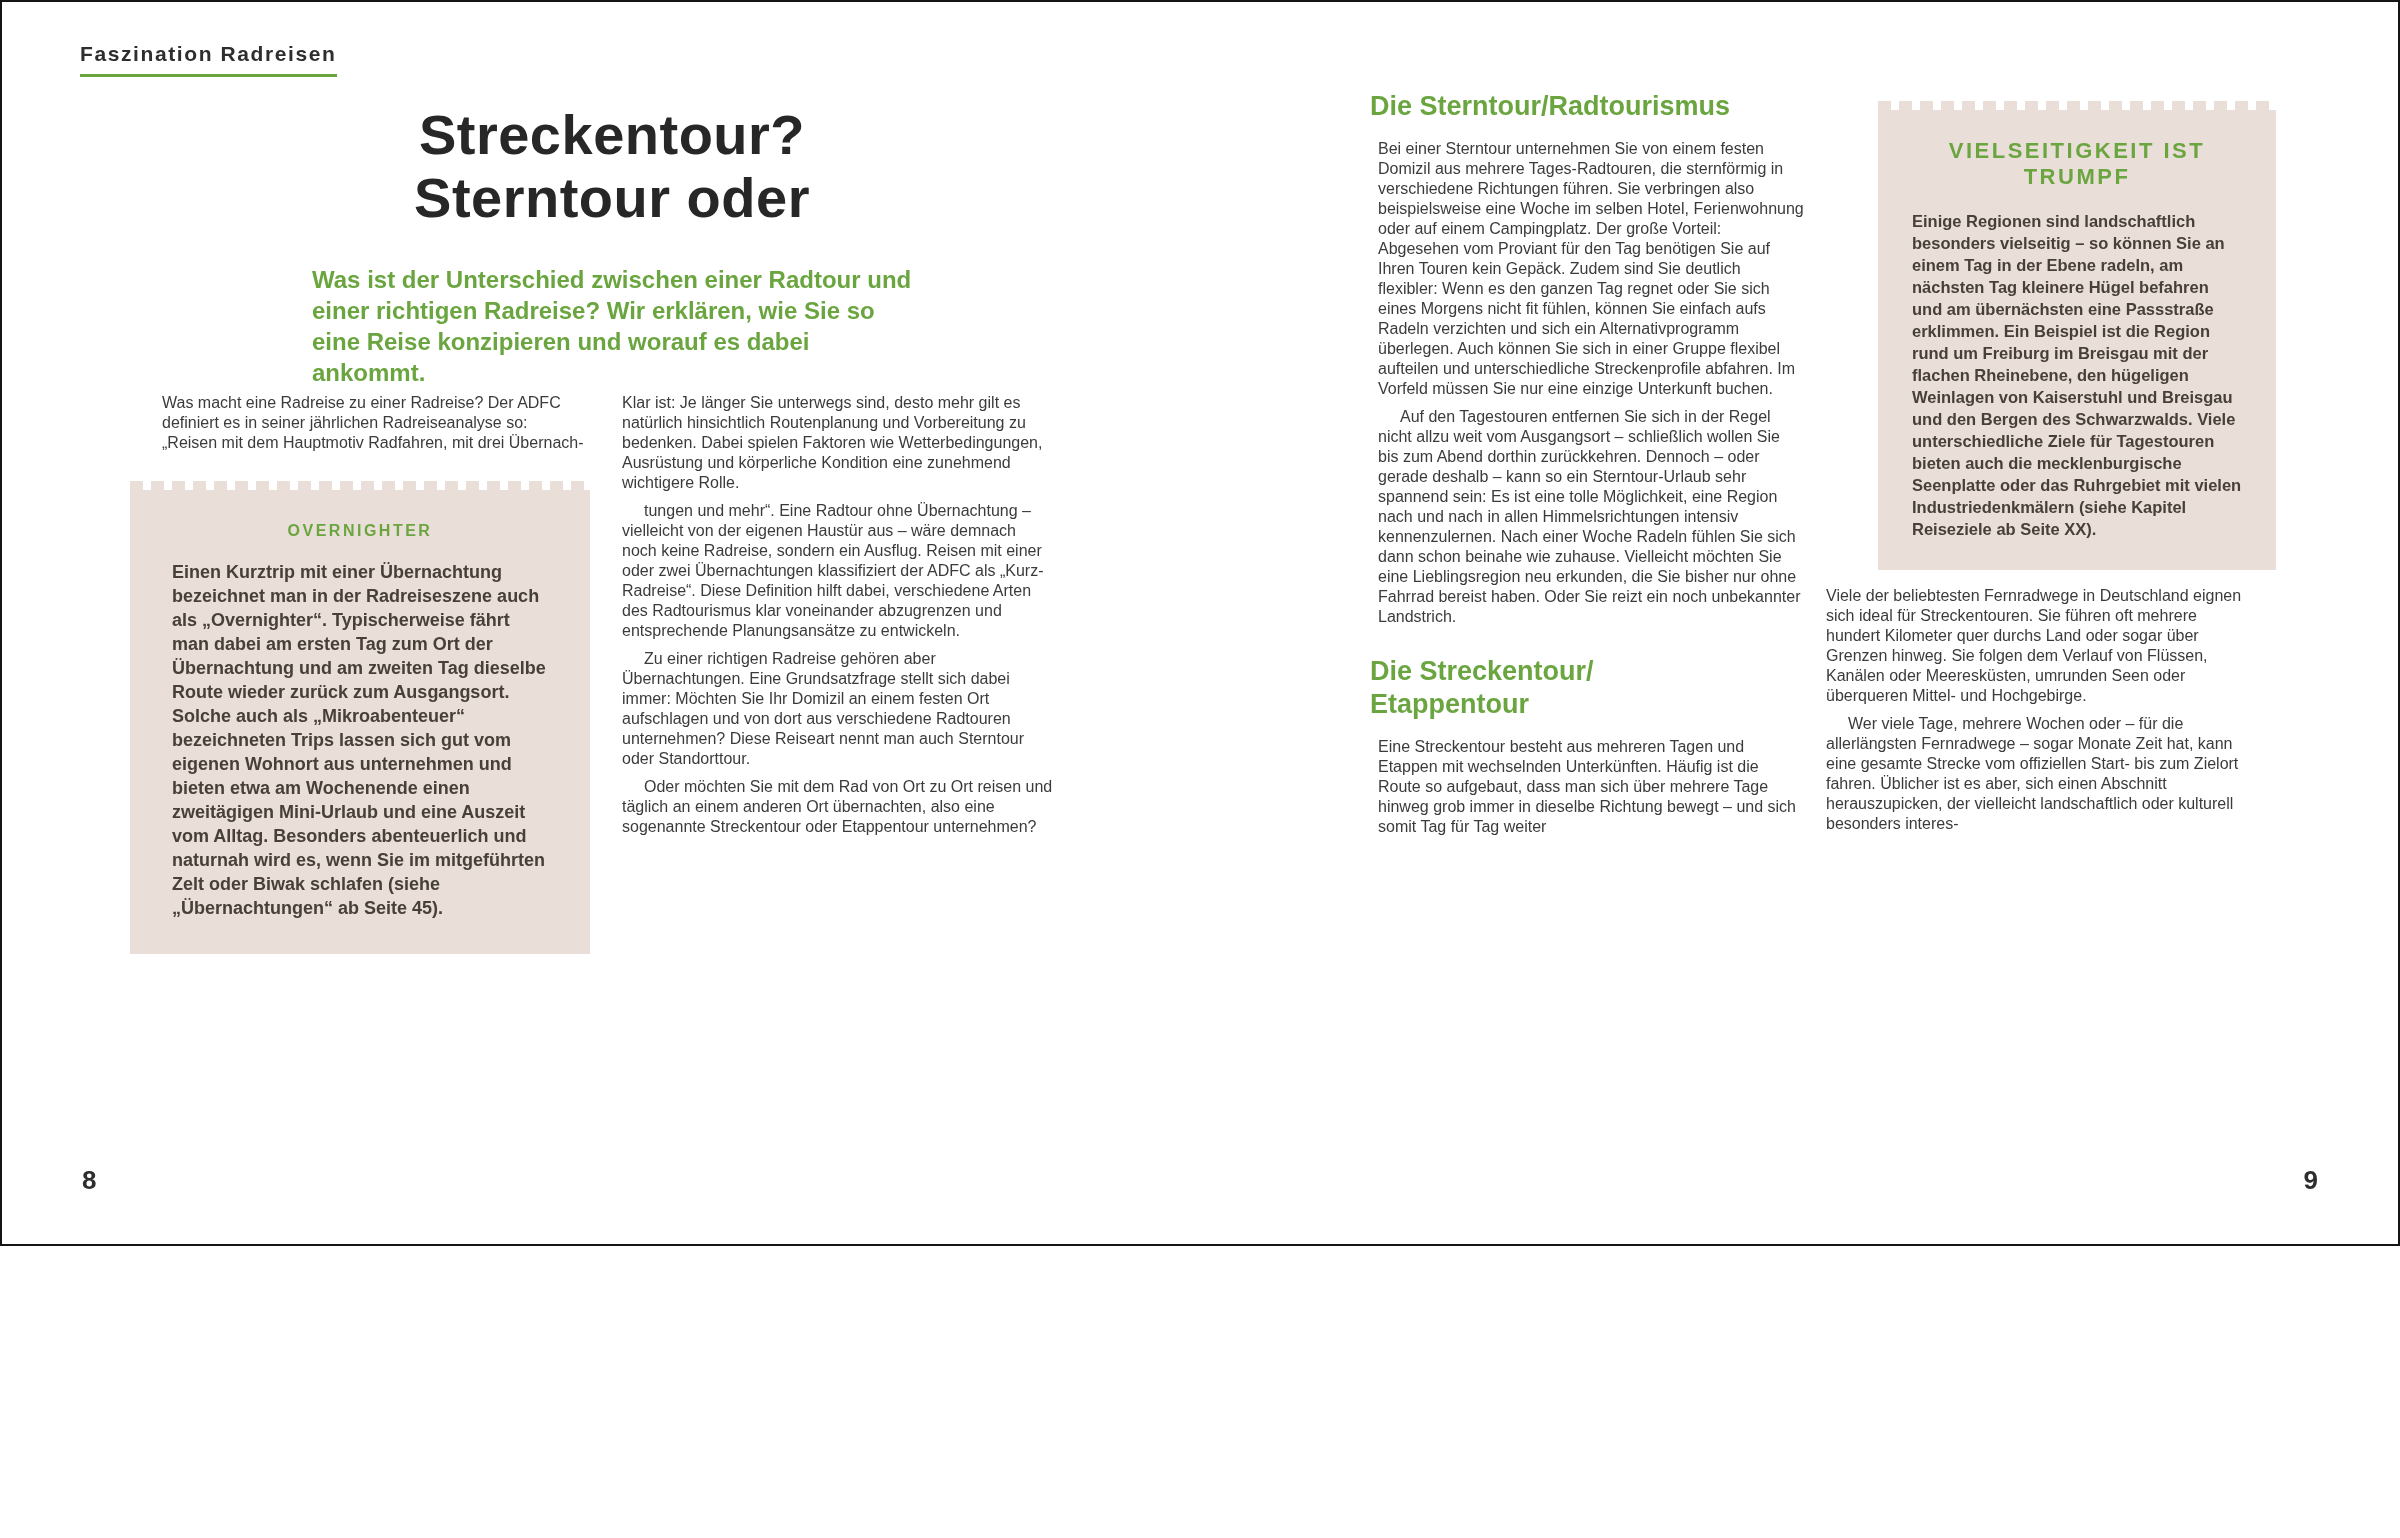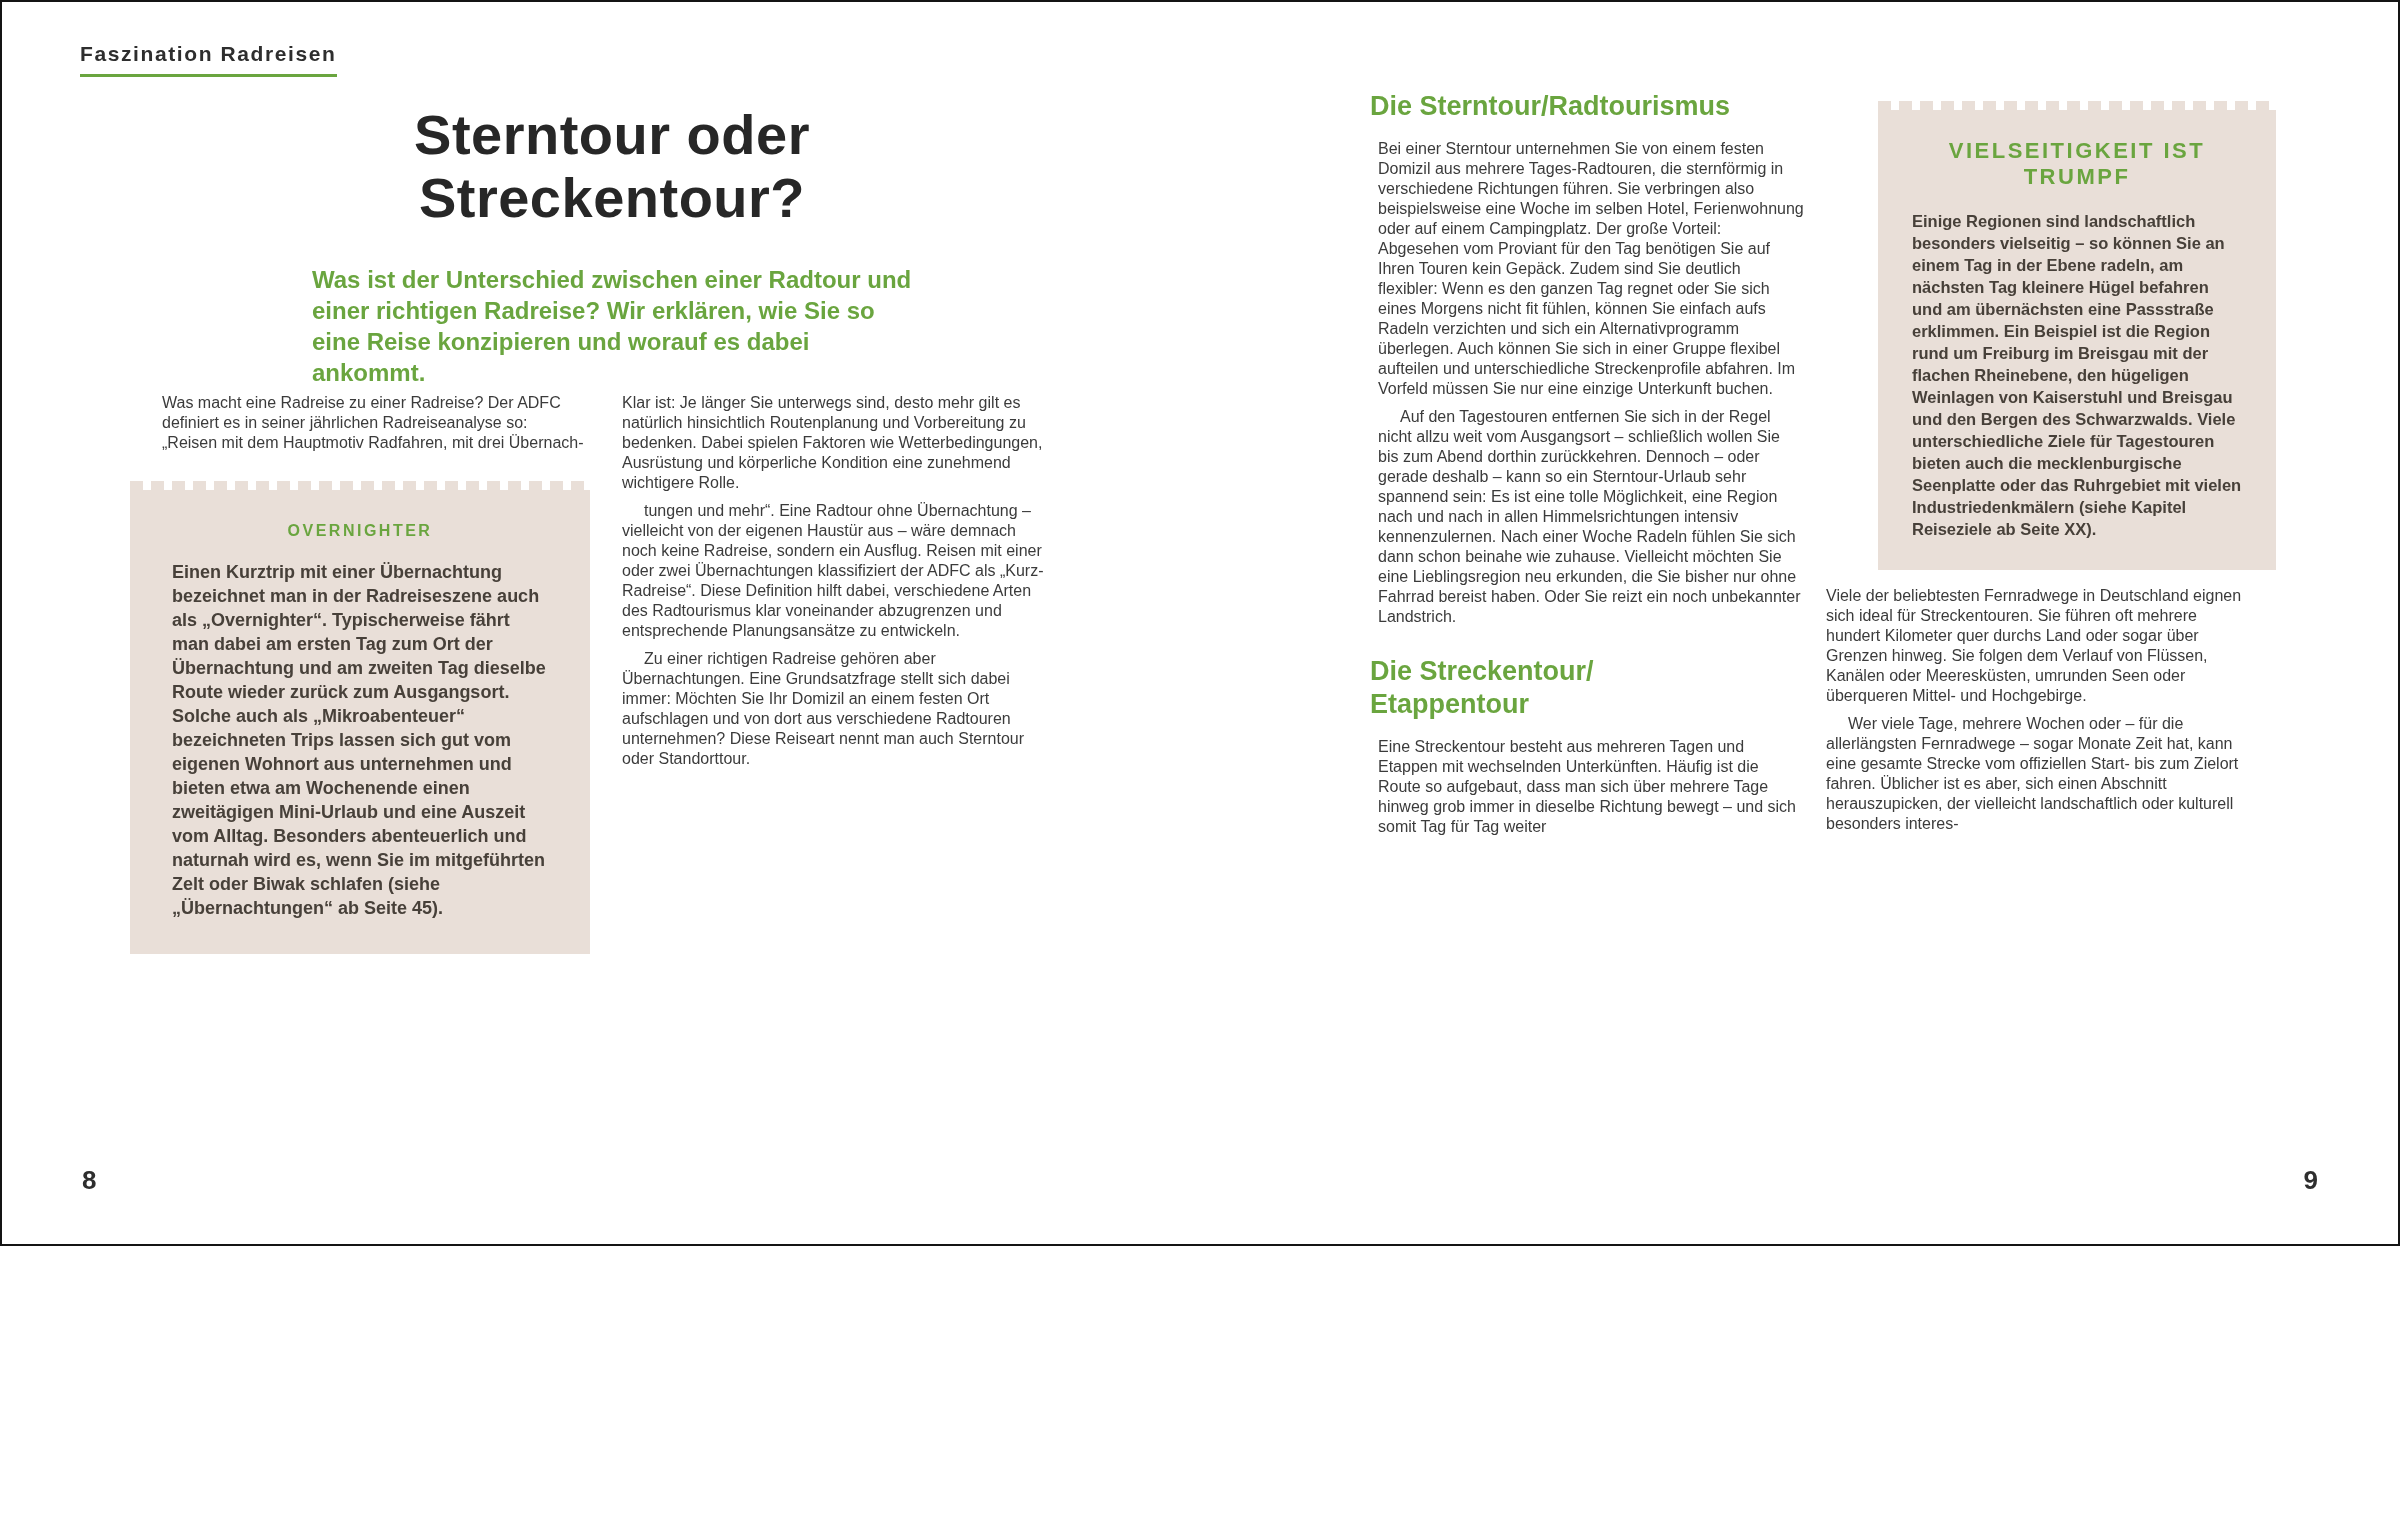--- a/index.html
+++ b/index.html
@@ -92,39 +92,40 @@
 </head>
 <body>
 
 <div class="spread">
 
   <div class="kicker">
     <span class="kline">Faszination Radreisen</span>
   </div>
 
   <h1 class="title">
+    <span class="tl">Streckentour?</span>
     <span class="tl">Sterntour oder</span>
-    <span class="tl">Streckentour?</span>
   </h1>
 
   <p class="standfirst">Was ist der Unterschied zwischen einer Radtour und einer richtigen Radreise? Wir erklären, wie Sie so eine Reise konzipieren und worauf es dabei ankommt.</p>
 
   <div class="col col1">
     <p>Was macht eine Radreise zu einer Radreise? Der ADFC definiert es in seiner jährlichen Radreiseanalyse so: „Reisen mit dem Hauptmotiv Radfahren, mit drei Übernach-</p>
   </div>
 
   <aside class="note note-overnighter">
     <h3 class="note-title">OVERNIGHTER</h3>
     <p class="note-body">Einen Kurztrip mit einer Übernachtung bezeichnet man in der Radreiseszene auch als „Overnighter“. Typischerweise fährt man dabei am ersten Tag zum Ort der Übernachtung und am zweiten Tag dieselbe Route wieder zurück zum Ausgangsort. Solche auch als „Mikroabenteuer“ bezeichneten Trips lassen sich gut vom eigenen Wohnort aus unternehmen und bieten etwa am Wochenende einen zweitägigen Mini-Urlaub und eine Auszeit vom Alltag. Besonders abenteuerlich und naturnah wird es, wenn Sie im mitgeführten Zelt oder Biwak schlafen (siehe „Übernachtungen“ ab Seite 45).</p>
   </aside>
 
   <div class="col col2">
     <p>Klar ist: Je länger Sie unterwegs sind, desto mehr gilt es natürlich hinsichtlich Routenplanung und Vorbereitung zu bedenken. Dabei spielen Faktoren wie Wetterbedingungen, Ausrüstung und körperliche Kondition eine zunehmend wichtigere Rolle.</p>
     <p>tungen und mehr“. Eine Radtour ohne Übernachtung – vielleicht von der eigenen Haustür aus – wäre demnach noch keine Radreise, sondern ein Ausflug. Reisen mit einer oder zwei Übernachtungen klassifiziert der ADFC als „Kurz-Radreise“. Diese Definition hilft dabei, verschiedene Arten des Radtourismus klar voneinander abzugrenzen und entsprechende Planungsansätze zu entwickeln.</p>
     <p>Zu einer richtigen Radreise gehören aber Übernachtungen. Eine Grundsatzfrage stellt sich dabei immer: Möchten Sie Ihr Domizil an einem festen Ort aufschlagen und von dort aus verschiedene Radtouren unternehmen? Diese Reiseart nennt man auch Sterntour oder Standorttour.</p>
+    <p>Oder möchten Sie mit dem Rad von Ort zu Ort reisen und täglich an einem anderen Ort übernachten, also eine sogenannte Streckentour oder Etappentour unternehmen?</p>
   </div>
 
   <div class="col col3">
     <h2 class="subhead">Die Sterntour/Radtourismus</h2>
     <p>Bei einer Sterntour unternehmen Sie von einem festen Domizil aus mehrere Tages-Radtouren, die sternförmig in verschiedene Richtungen führen. Sie verbringen also beispielsweise eine Woche im selben Hotel, Ferienwohnung oder auf einem Campingplatz. Der große Vorteil: Abgesehen vom Proviant für den Tag benötigen Sie auf Ihren Touren kein Gepäck. Zudem sind Sie deutlich flexibler: Wenn es den ganzen Tag regnet oder Sie sich eines Morgens nicht fit fühlen, können Sie einfach aufs Radeln verzichten und sich ein Alternativprogramm überlegen. Auch können Sie sich in einer Gruppe flexibel aufteilen und unterschiedliche Streckenprofile abfahren. Im Vorfeld müssen Sie nur eine einzige Unterkunft buchen.</p>
     <p>Auf den Tagestouren entfernen Sie sich in der Regel nicht allzu weit vom Ausgangsort – schließlich wollen Sie bis zum Abend dorthin zurückkehren. Dennoch – oder gerade deshalb – kann so ein Sterntour-Urlaub sehr spannend sein: Es ist eine tolle Möglichkeit, eine Region nach und nach in allen Himmelsrichtungen intensiv kennenzulernen. Nach einer Woche Radeln fühlen Sie sich dann schon beinahe wie zuhause. Vielleicht möchten Sie eine Lieblingsregion neu erkunden, die Sie bisher nur ohne Fahrrad bereist haben. Oder Sie reizt ein noch unbekannter Landstrich.</p>
     <h2 class="subhead subhead2">
       <span class="line">Die Streckentour/</span>
       <span class="line">Etappentour</span>
     </h2>

